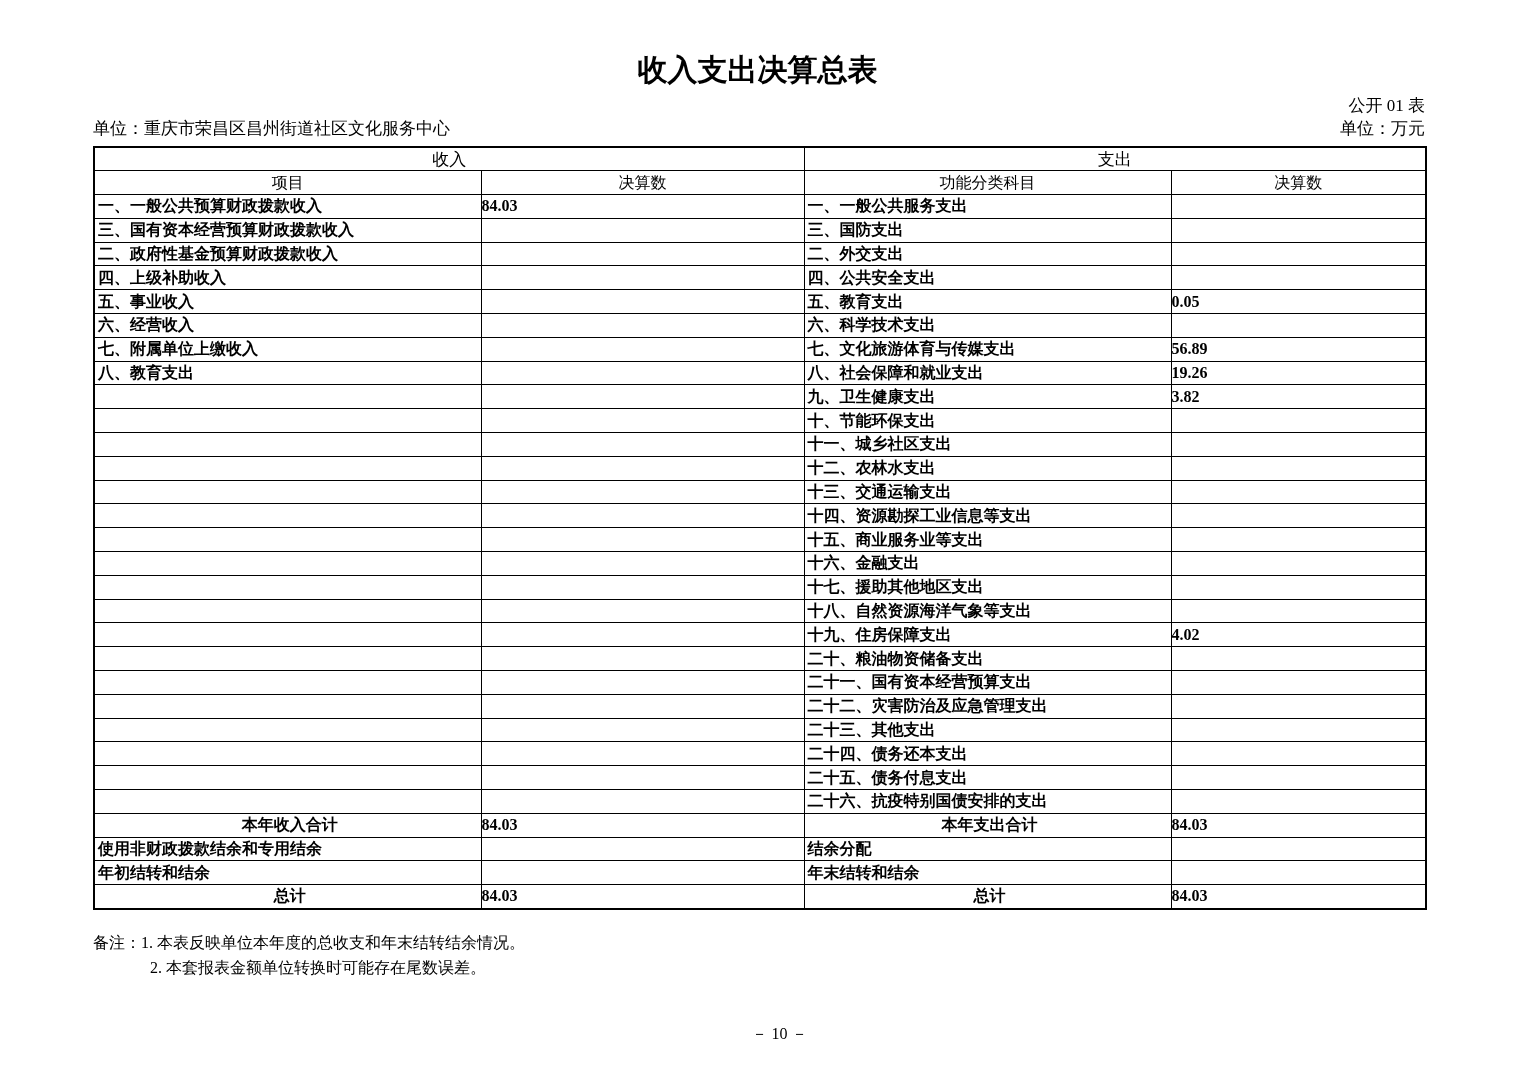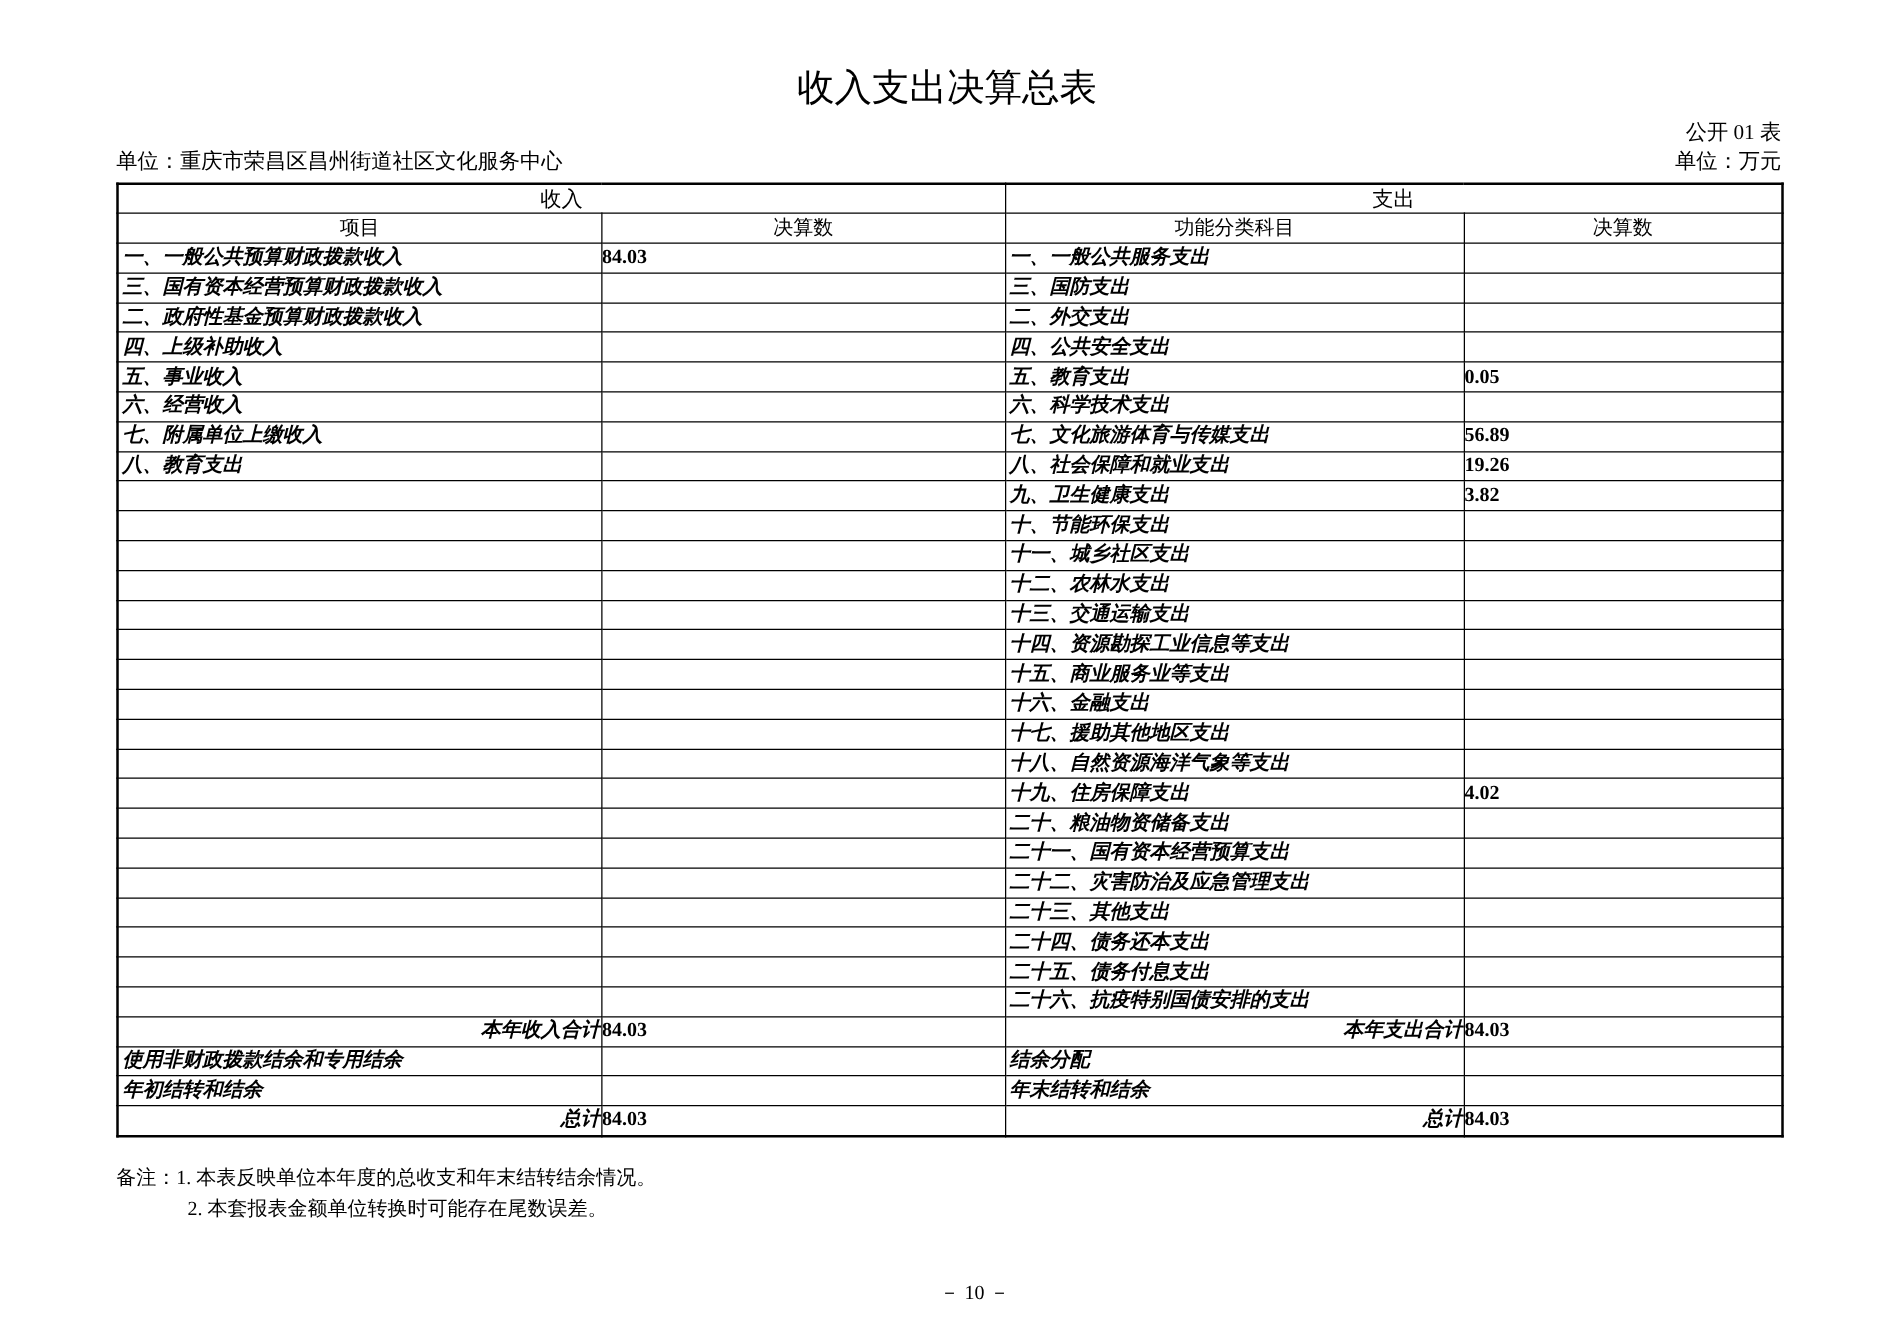--- a/index.html
+++ b/index.html
@@ -9,21 +9,21 @@
     font-family: "Liberation Serif", "DejaVu Serif", serif;
     color: #000;
     position: relative;
     overflow: hidden;
   }
   .page { position: absolute; inset: 0; }
 
   .title {
     position: absolute; top: 50px; left: 0; width: 100%;
     text-align: center;
-    font-size: 30px; font-weight: normal;
+    font-size: 30px; font-weight: bold;
   }
   .table-code {
     position: absolute; top: 94px; right: 90px;
     font-size: 17px;
   }
   .meta-line {
     position: absolute; top: 117px; left: 93px; width: 1332px;
     display: flex; justify-content: space-between;
     font-size: 17px;
   }
@@ -36,22 +36,22 @@
   table.budget th, table.budget td {
     border: 1px solid #000;
     height: 23.8px;
     font-size: 16px;
     white-space: nowrap; overflow: hidden;
     line-height: 1;
     vertical-align: middle;
   }
   table.budget th { font-weight: normal; text-align: center; font-size: 17px; }
   table.budget tr.col-head th { font-size: 16px; }
-  td.item { text-align: left; padding-left: 3px; font-weight: bold; font-style: italic; }
-  td.item.center { text-align: right; padding-left: 4px; }
+  td.item { text-align: left; padding-left: 3px; font-weight: bold; }
+  td.item.center { text-align: center; padding-left: 4px; }
   td.val { text-align: left; padding-right: 8px; font-weight: bold; }
 
   .notes {
     position: absolute; top: 930px; left: 93px;
     font-size: 16px; line-height: 25px;
   }
   .note-indent { margin-left: 57px; }
 
   .page-number {
     position: absolute; top: 1024px; left: 0; width: 100%;

